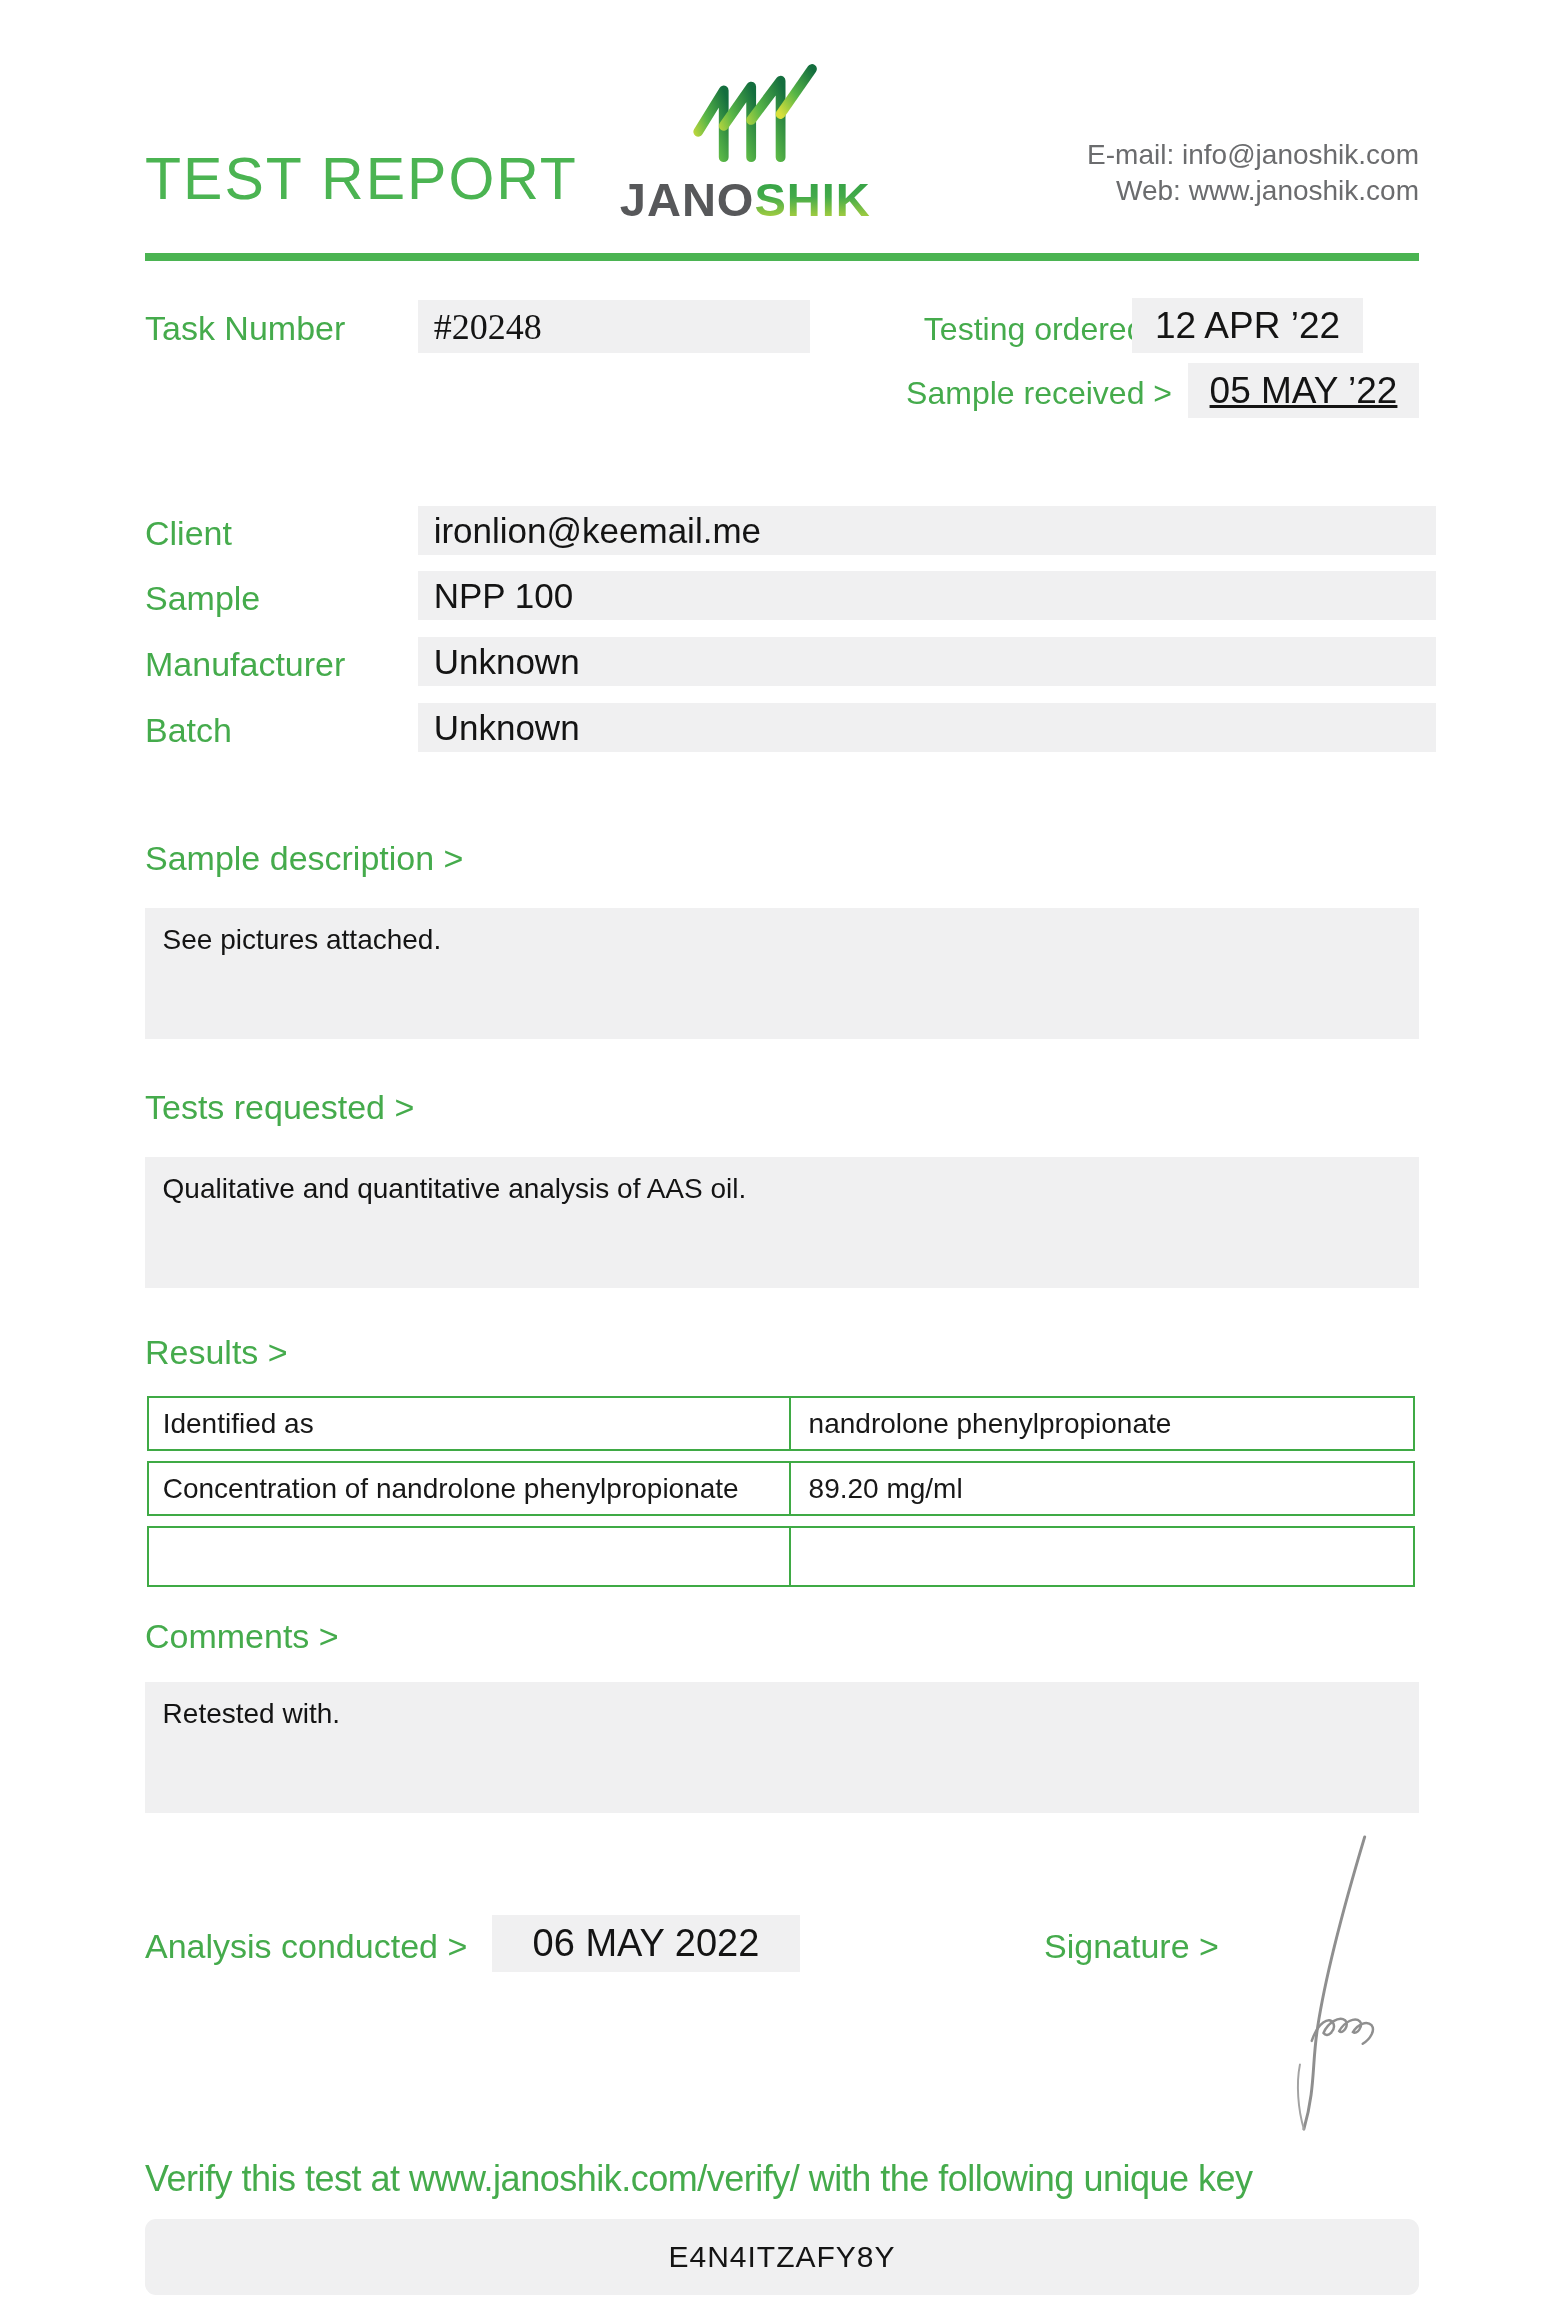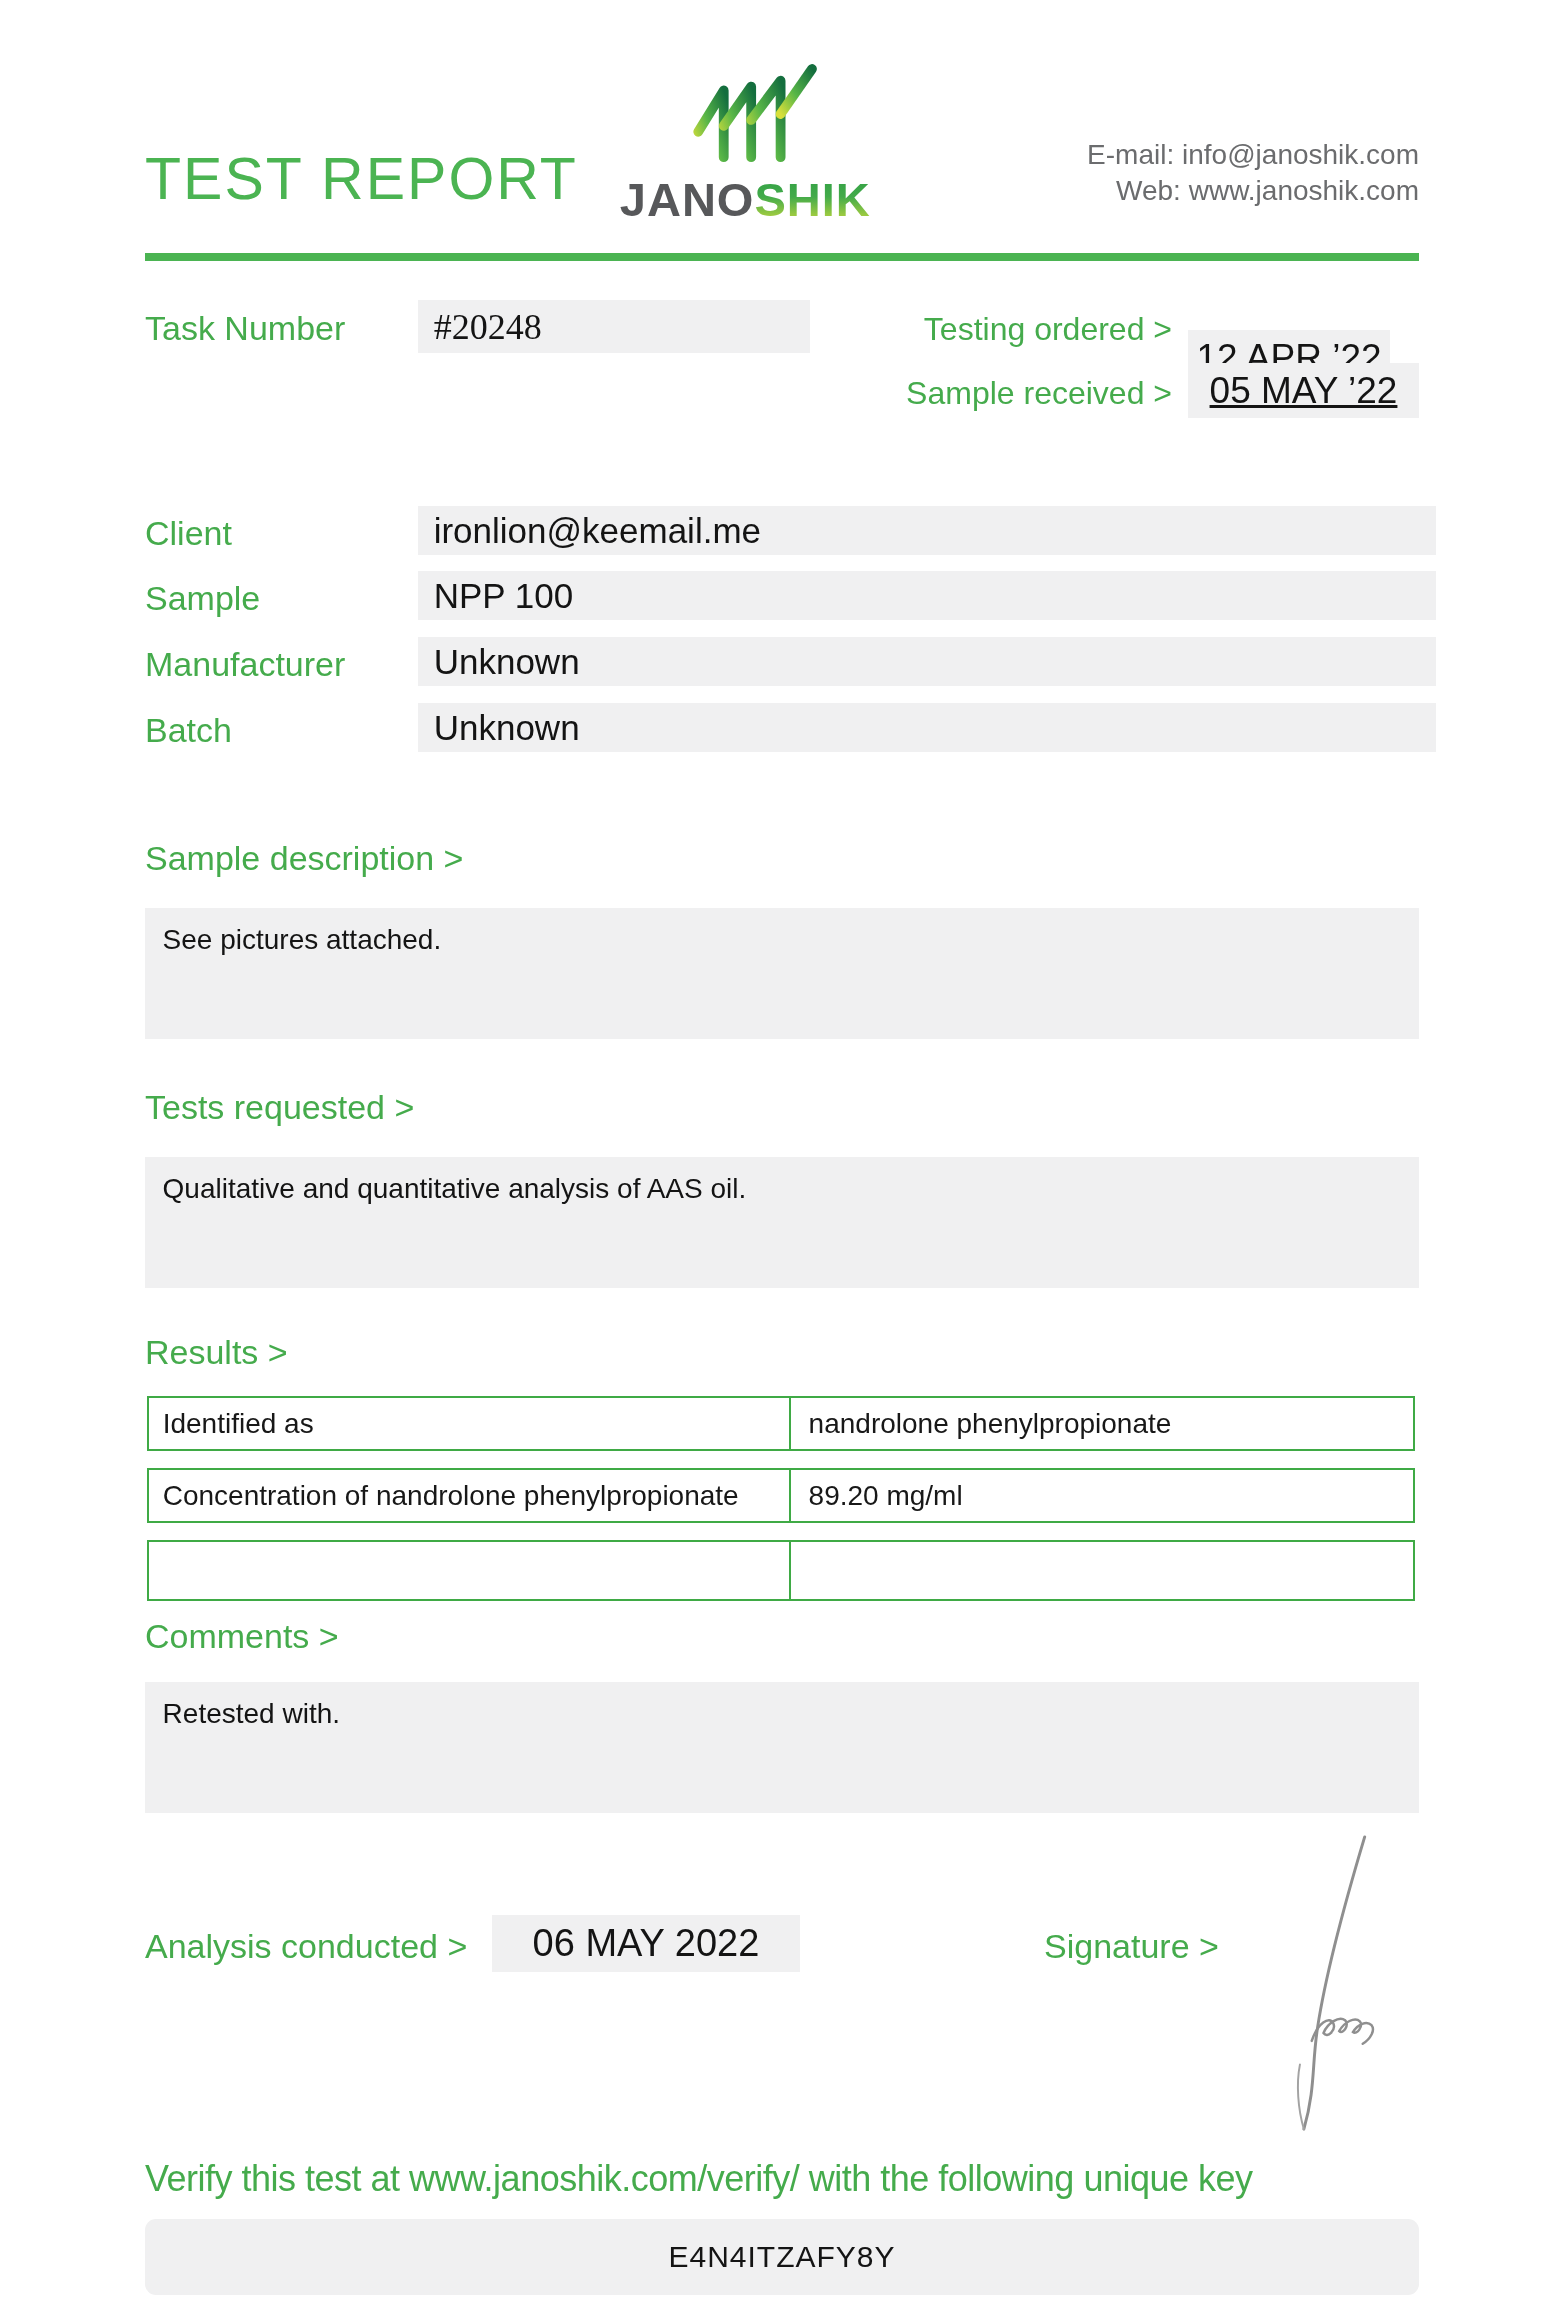--- a/index.html
+++ b/index.html
@@ -17,21 +17,21 @@
   .glabel{color:#45ab4c;font-size:34px;white-space:nowrap;}
   .valuebox{position:absolute;background:#f0f0f1;display:flex;align-items:center;font-size:36px;color:#141414;}
   .heading{position:absolute;left:145px;color:#45ab4c;font-size:34px;white-space:nowrap;}
   .bigbox{position:absolute;left:145px;width:1274px;height:131px;background:#f0f0f1;box-sizing:border-box;padding:15.7px 17.6px;font-size:28px;color:#141414;}
 
   
   .task-label{position:absolute;left:145px;top:309px;}
   .task-box{left:418px;top:300px;width:376px;height:53px;padding-left:15.7px;font-family:Liberation Serif, serif;}
   .date-label-1{position:absolute;right:396px;top:311px;text-align:right;font-size:32px;}
   .date-label-2{position:absolute;right:396px;top:375px;text-align:right;font-size:32px;}
-  .date-box-1{left:1188px;top:298px;width:202px;height:55px;justify-content:center;font-size:37px;margin-top:32px;}
+  .date-box-1{left:1132px;top:298px;width:231px;height:55px;justify-content:center;font-size:37px;}
   .date-box-2{left:1188px;top:363px;width:231px;height:55px;justify-content:center;font-size:37px;text-decoration:underline;}
 
   
   .info-label-0{position:absolute;left:145px;top:514px;}
   .info-label-1{position:absolute;left:145px;top:579px;}
   .info-label-2{position:absolute;left:145px;top:645px;}
   .info-label-3{position:absolute;left:145px;top:711px;}
   .info-box{left:418px;width:1002px;height:49px;padding-left:15.7px;font-size:35px;}
   .info-box-0{top:506px;}
   .info-box-1{top:571px;}
@@ -41,21 +41,21 @@
   
   .sd-heading{top:839px;}
   .sd-box{top:908px;}
   .tr-heading{top:1088px;}
   .tr-box{top:1157px;}
   .res-heading{top:1333px;}
   .com-heading{top:1617px;}
   .com-box{top:1682px;}
 
   
-  .rtable{position:absolute;left:147px;top:1396px;width:1268px;display:flex;flex-direction:column;gap:17px;}
+  .rtable{position:absolute;left:147px;top:1396px;width:1268px;display:flex;flex-direction:column;gap:10px;}
   .rrow{display:flex;border:2.9px solid #3faa45;box-sizing:border-box;height:55px;background:#ffffff;}
   .rrow-last{height:61px;}
   .rcell-l{width:642px;box-sizing:border-box;border-right:2.9px solid #3faa45;display:flex;align-items:center;padding-left:13.7px;font-size:28px;}
   .rcell-r{flex:1;display:flex;align-items:center;padding-left:17.6px;font-size:28px;}
 
   
   .analysis-label{position:absolute;left:145px;top:1927px;}
   .analysis-box{left:492px;top:1915px;width:308px;height:57px;justify-content:center;font-size:38px;}
   .signature-label{position:absolute;left:1044px;top:1927px;}
   .signature-svg{position:absolute;left:1247px;top:1831px;width:153px;height:306px;}

